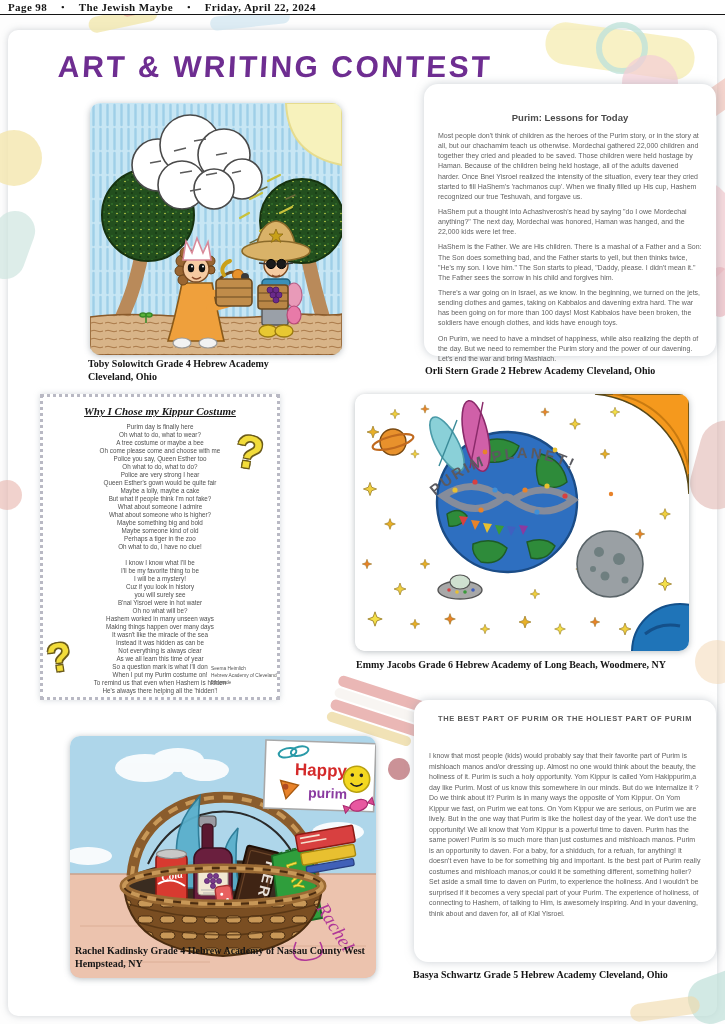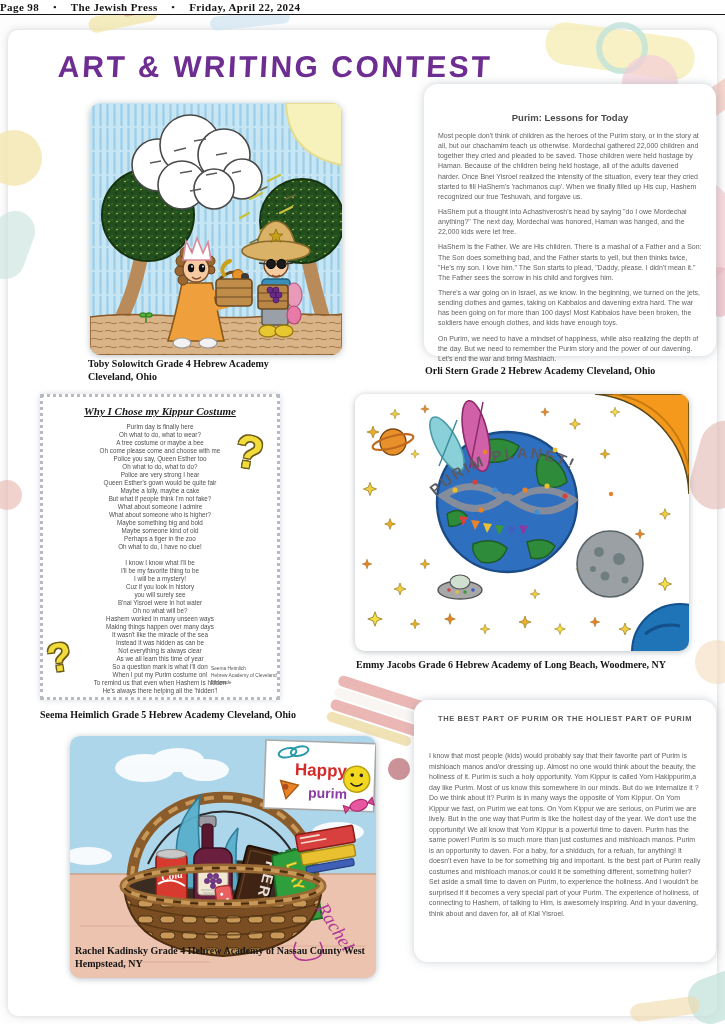--- a/index.html
+++ b/index.html
@@ -2,21 +2,21 @@
 <html><head>
 <meta charset="utf-8">
 <style>
   html,body{margin:0;padding:0;}
   body{background:#ffffff;font-family:"Liberation Serif",serif;}
   #page{position:relative;width:725px;height:1024px;overflow:hidden;background:#fdfdfd;}
 
   
   #masthead{position:absolute;top:0;left:0;width:725px;height:15px;background:#fff;
     border-bottom:1.6px solid #141414;z-index:6;display:flex;align-items:center;gap:14px;
-    box-sizing:border-box;}
+    padding-left:8px;box-sizing:border-box;}
   #masthead span{font-family:"Liberation Serif",serif;font-weight:700;font-size:11px;color:#141414;letter-spacing:.4px;}
   #masthead .dot{font-size:9px;}
 
   
   #panel{position:absolute;left:8px;top:30px;right:8px;bottom:8px;background:#ffffff;
     border-radius:10px;box-shadow:0 0 7px rgba(120,130,140,.35);z-index:1;}
 
   
   .deco{position:absolute;z-index:2;pointer-events:none;}
 
@@ -59,21 +59,21 @@
     color:#555;white-space:pre-line;}
 </style>
 </head>
 <body>
 
 <div id="page">
 
   <div id="masthead">
     <span>Page 98</span>
     <span class="dot">•</span>
-    <span>The Jewish Press</span>
+    <span>The Jewish Maybe</span>
     <span class="dot">•</span>
     <span>Friday, April 22, 2024</span>
   </div>
 
   <div id="panel"></div>
 
   <div class="deco" style="left:88px;top:11px;width:70px;height:16px;background:#f0e6a8;border-radius:8px;transform:rotate(-12deg);opacity:.75;"></div>
   <div class="deco" style="left:122px;top:5px;width:26px;height:10px;background:#e09890;border-radius:6px;transform:rotate(-12deg);opacity:.6;"></div>
   <div class="deco" style="left:210px;top:13px;width:80px;height:14px;background:#cfe4ef;border-radius:7px;transform:rotate(-6deg);opacity:.7;"></div>
   <div class="deco" style="left:545px;top:30px;width:150px;height:42px;background:#f6edb6;border-radius:20px;transform:rotate(8deg);opacity:.8;"></div>
@@ -271,21 +271,20 @@
 So a question mark is what I'll don
 When I put my Purim costume on!
 To remind us that even when Hashem is hidden
 He's always there helping all the 'hidden'!</div>
     <div class="qmark" id="qmark-top">?</div>
     <div class="qmark" id="qmark-bottom">?</div>
     <div id="poem-signature">Seema Heimlich
 Hebrew Academy of Cleveland
 5th grade</div>
   </div>
-  <div class="caption" style="left:40px;top:708px;width:280px;">Seema Heimlich Grade 5 Hebrew Academy Cleveland, Ohio</div>
 
   <div class="art-frame" style="left:355px;top:394px;width:334px;height:257px;">
     <svg viewBox="0 0 334 257" width="334" height="257">
       <defs>
         <path id="spark" d="M0,-6 L1.6,-1.6 L6,0 L1.6,1.6 L0,6 L-1.6,1.6 L-6,0 L-1.6,-1.6 Z"></path>
         <path id="arcT" d="M80,102 Q166,28 252,98" fill="none"></path>
       </defs>
       <rect width="334" height="257" rx="8" fill="#ffffff"></rect>
       <g stroke="#8a6a10" stroke-width=".6">
         <use href="#spark" transform="translate(18,38)" fill="#e8b028"></use>
@@ -488,14 +487,15 @@
         <path d="M226,206 Q218,226 238,224 Q258,222 250,206" stroke="#b03898" stroke-width="1.6" fill="none"></path>
       </g>
     </svg>
   </div>
   <div class="caption" style="left:75px;top:944px;width:330px;">Rachel Kadinsky Grade 4 Hebrew Academy of Nassau County West Hempstead, NY</div>
 
   <div class="essay-card" id="basya-card">
     <h3>THE BEST PART OF PURIM OR THE HOLIEST PART OF PURIM</h3>
     <p>I know that most people (kids) would probably say that their favorite part of Purim is mishloach manos and/or dressing up. Almost no one would think about the beauty, the holiness of it. Purim is such a holy opportunity. Yom Kippur is called Yom Hakippurim,a day like Purim. Most of us know this somewhere in our minds. But do we internalize it ?Do we think about it? Purim is in many ways the opposite of Yom Kippur. On Yom Kippur we fast, on Purim we eat tons. On Yom Kippur we are serious, on Purim we are lively. But in the one way that Purim is like the holiest day of the year. We don't use the opportunity! We all know that Yom Kippur is a powerful time to daven. Purim has the same power! Purim is so much more than just costumes and mishloach manos. Purim is an opportunity to daven. For a baby, for a shidduch, for a refuah, for anything! It doesn't even have to be for something big and important. Is the best part of Purim really costumes and mishloach manos,or could it be something different, something holier? Set aside a small time to daven on Purim, to experience the holiness. And I wouldn't be surprised if it becomes a very special part of your Purim. The experience of holiness, of connecting to Hashem, of talking to Him, is awesomely inspiring. And in your davening, think about and daven for, all of Klal Yisroel.</p>
   </div>
+  <div class="caption" style="left:413px;top:968px;width:300px;">Basya Schwartz  Grade 5 Hebrew Academy Cleveland, Ohio</div>
 
 </div>
 
 </body></html>

